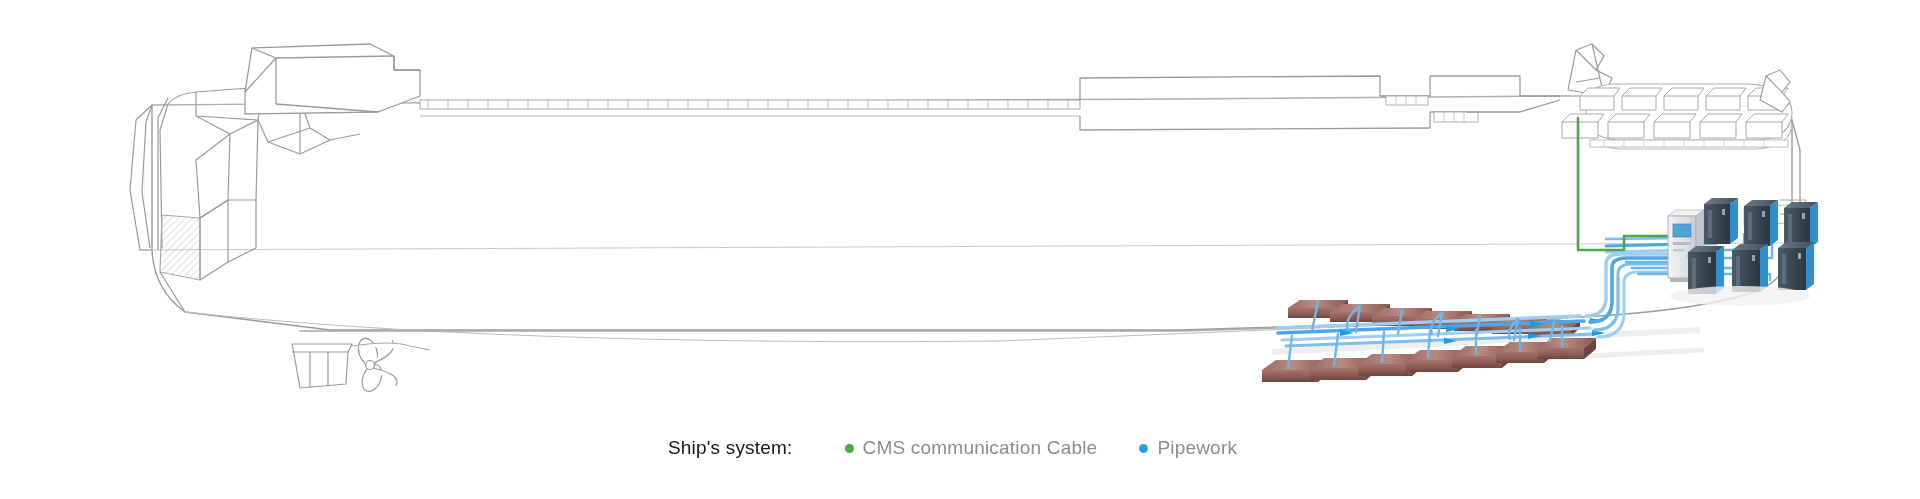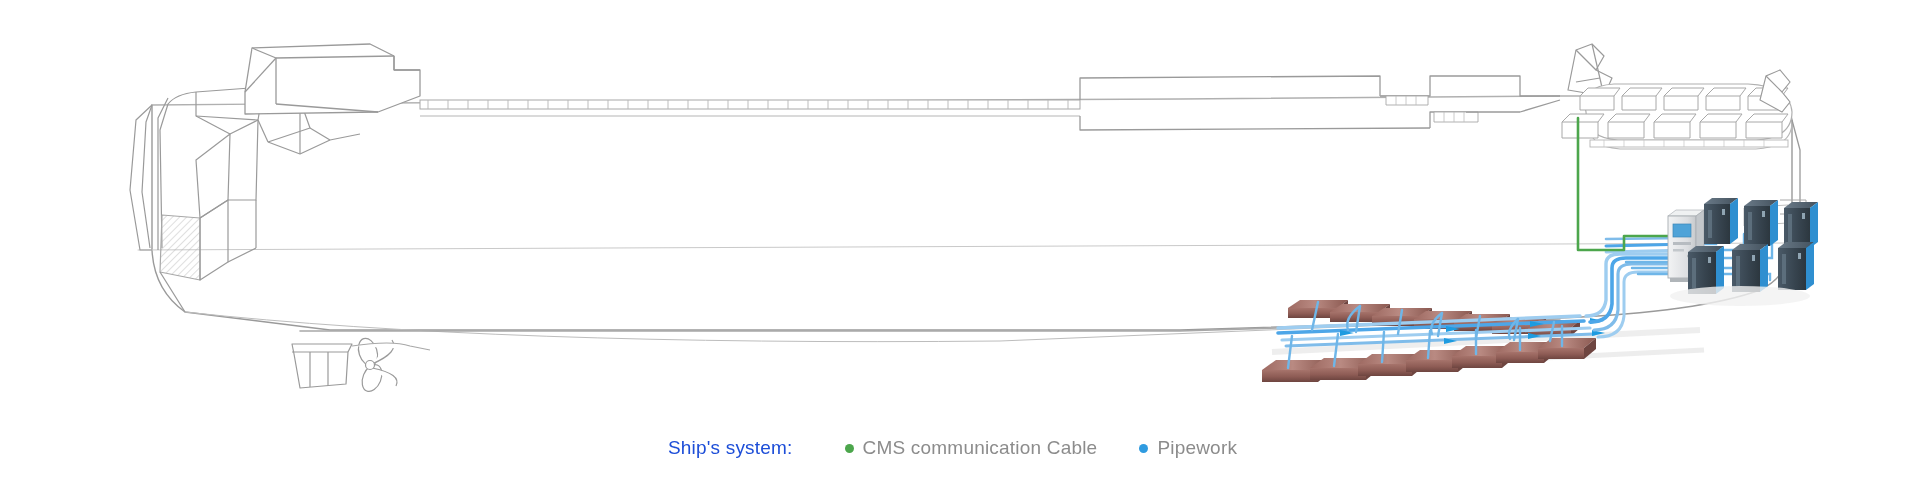--- a/index.html
+++ b/index.html
@@ -35,21 +35,21 @@
     top: 424px;
     width: 1920px;
     height: 48px;
     display: flex;
     align-items: center;
     justify-content: center;
     gap: 0px;
   }
   .legend-title {
     font-size: 19px;
-    color: #1d4ed8;
+    color: #0f172a;
     letter-spacing: 0.2px;
     margin-right: 52px;
     white-space: nowrap;
   }
   .legend-item {
     display: flex;
     align-items: center;
     gap: 9px;
     margin-right: 42px;
     white-space: nowrap;

